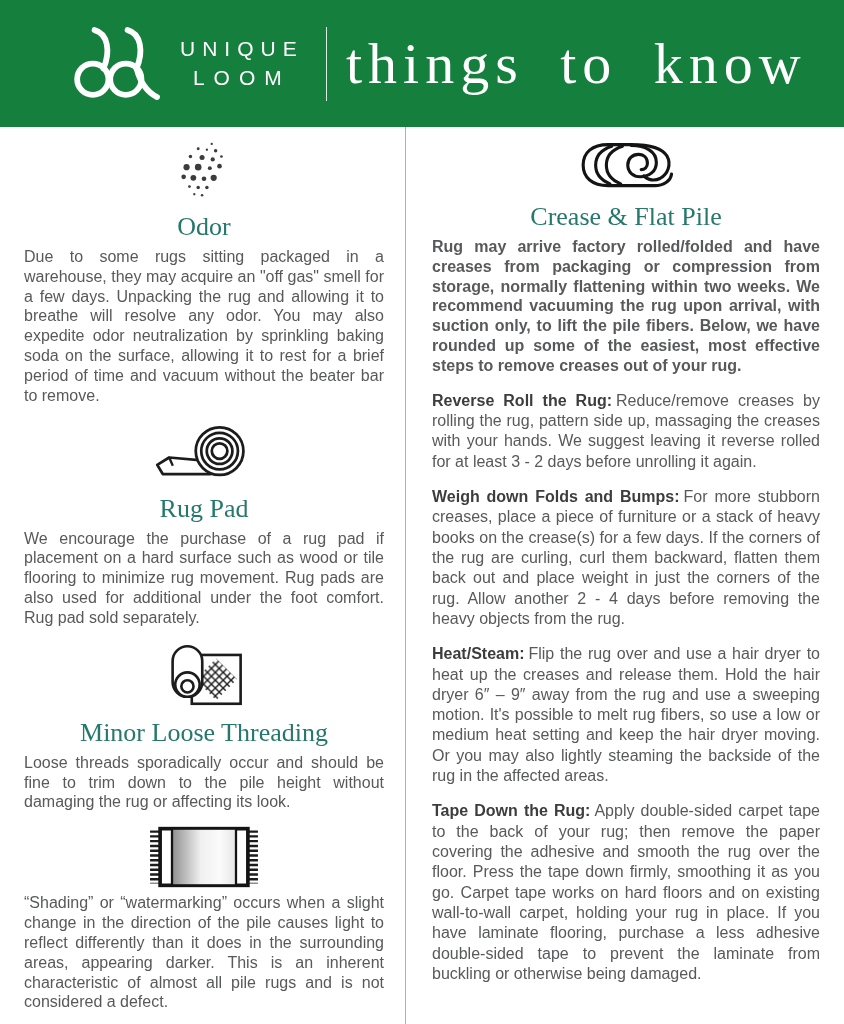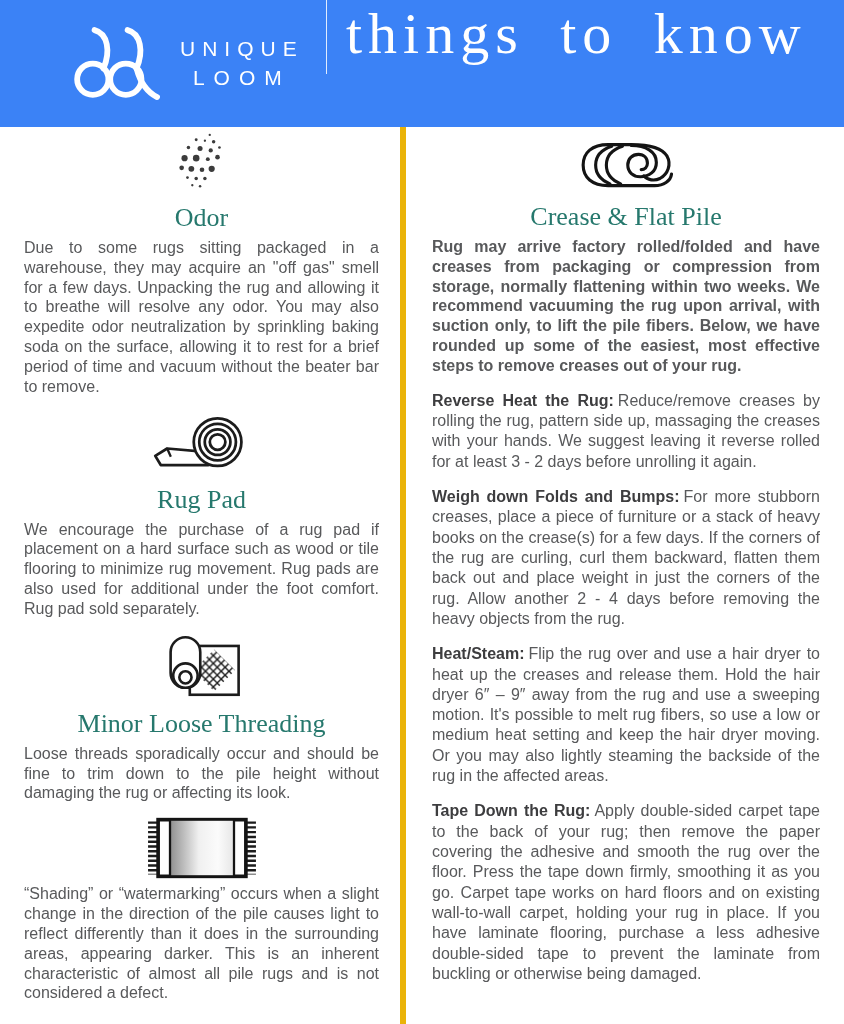--- a/index.html
+++ b/index.html
@@ -1,34 +1,34 @@
 <!DOCTYPE html>
 <html><head>
 <meta charset="utf-8">
 <style>
   * { margin:0; padding:0; box-sizing:border-box; }
   html,body { width:844px; height:1024px; background:#ffffff; overflow:hidden;
               font-family:"Liberation Sans", sans-serif; }
 
   
-  .header { height:127px; background:#3b82f6; display:flex; }
+  .header { height:127px; background:#15803d; display:flex; align-items:center; }
   .brand { display:flex; align-items:center; margin-left:66px; }
   .brand svg { display:block; }
   .brand-text { color:#ffffff; text-align:center; margin-left:14px; line-height:1.35; }
   .brand-line1 { font-size:21px; letter-spacing:7px; }
   .brand-line2 { font-size:21px; letter-spacing:9px; }
   .header-divider { width:1px; height:74px; background:rgba(255,255,255,.85); margin:0 0 0 22px; }
   .header-title { flex:1; text-align:center; color:#ffffff;
                   font-family:"Liberation Serif", serif; font-size:58px;
                   letter-spacing:6px; word-spacing:16px; padding-right:18px; }
 
   
   .content { display:flex; height:897px; }
-  .col-left  { width:406px; border-right:6px solid #eab308;
-               padding:5px 21px 0 24px; }
+  .col-left  { width:406px; border-right:1px solid #eab308;
+               padding:14px 21px 0 24px; }
   .col-right { flex:1; padding:12px 24px 14px 26px; }
 
   .icon-wrap { text-align:center; }
   .sec-h { font-family:"Liberation Serif", serif; font-weight:400;
            color:#26786D; font-size:26px; text-align:center; margin:5px 0 5px; }
   .body-text { color:#58595B; font-size:16px; line-height:1.24; text-align:justify; }
   .section { margin-bottom:13px; }
 
   .intro { margin-bottom:15px;font-weight:bold; }
   .tip { margin-bottom:15px; line-height:1.27; }
@@ -157,21 +157,21 @@
                  M 36 5 C 18 5, 8 14, 8 28 C 8 42, 18 51, 36 51"></path>
         <path d="M 40 7 C 28 11, 22 18, 22 28 C 22 38, 28 45, 38 49"></path>
         <path d="M 52 7 C 40 11, 34 18, 34 28 C 34 38, 40 45, 50 49"></path>
         <path d="M 62 6 C 78 6, 90 13, 90 25 C 90 35, 82 41, 72 41 C 64 41, 58 36, 58 28 C 58 21, 63 16, 70 16 C 76 16, 80 20, 80 26 C 80 30, 77 33, 73 33"></path>
       </svg>
     </div>
     <div class="sec-h">Crease &amp; Flat Pile</div>
     <div class="body-text intro">Rug may arrive factory rolled/folded and have creases from packaging or compression from storage, normally flattening within two weeks. We recommend vacuuming the rug upon arrival, with suction only, to lift the pile fibers. Below, we have rounded up some of the easiest, most effective steps to remove creases out of your rug.</div>
 
     <div class="body-text tip">
-      <span class="tip-label">Reverse Heat the Rug:</span><span>Reduce/remove creases by rolling the rug, pattern side up, massaging the creases with your hands. We suggest leaving it reverse rolled for at least 3 - 2 days before unrolling it again.</span>
+      <span class="tip-label">Reverse Roll the Rug:</span><span>Reduce/remove creases by rolling the rug, pattern side up, massaging the creases with your hands. We suggest leaving it reverse rolled for at least 3 - 2 days before unrolling it again.</span>
     </div>
 
     <div class="body-text tip">
       <span class="tip-label">Weigh down Folds and Bumps:</span><span>For more stubborn creases, place a piece of furniture or a stack of heavy books on the crease(s) for a few days. If the corners of the rug are curling, curl them backward, flatten them back out and place weight in just the corners of the rug. Allow another 2 - 4 days before removing the heavy objects from the rug.</span>
     </div>
 
     <div class="body-text tip">
       <span class="tip-label">Heat/Steam:</span><span>Flip the rug over and use a hair dryer to heat up the creases and release them. Hold the hair dryer 6″ – 9″ away from the rug and use a sweeping motion. It's possible to melt rug fibers, so use a low or medium heat setting and keep the hair dryer moving. Or you may also lightly steaming the backside of the rug in the affected areas.</span>
     </div>
 

